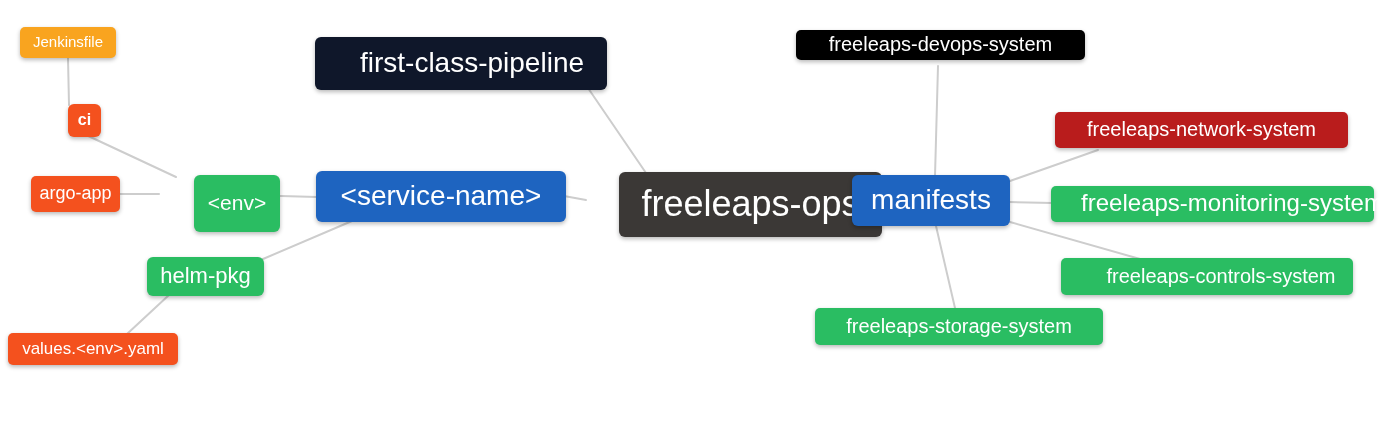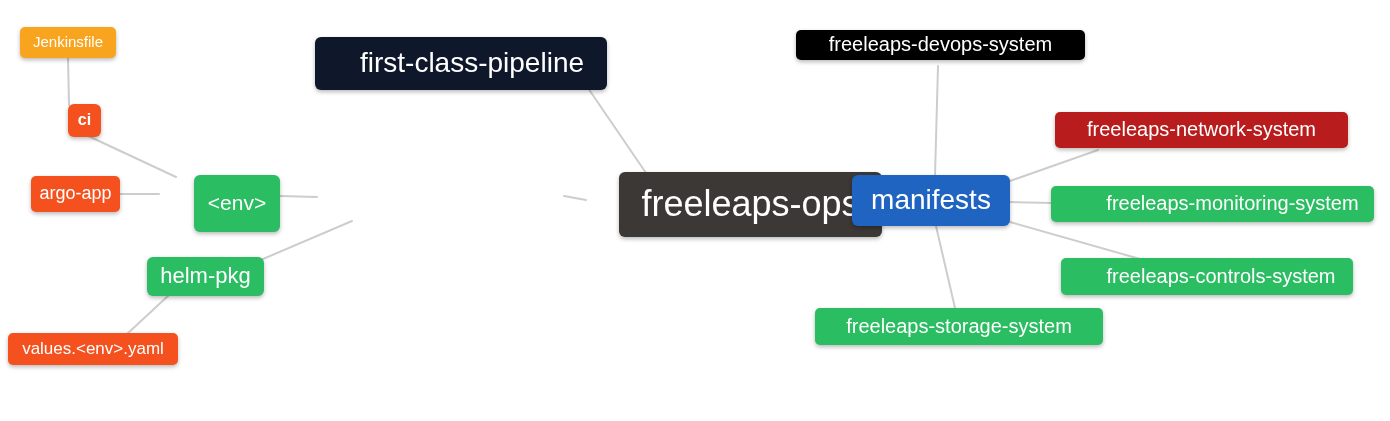--- a/index.html
+++ b/index.html
@@ -90,38 +90,41 @@
   </div>
 
   <div class="node" style="left: 8px; top: 333px; width: 170px; height: 32px; font-size: 17px; border-radius: 5px; background-color: rgb(244, 81, 30);">
     <span class="node-label">values.&lt;env&gt;.yaml</span>
   </div>
 
   <div class="node" style="left: 315px; top: 37px; width: 292px; height: 53px; font-size: 28px; border-radius: 6px; background-color: #0f172a; padding-left: 22px;">
     <span class="node-label">first-class-pipeline</span>
   </div>
 
+  <div class="node" style="left: 316px; top: 171px; width: 250px; height: 51px; font-size: 28px; border-radius: 6px; background-color: rgb(30, 100, 192);">
+    <span class="node-label">&lt;service-name&gt;</span>
+  </div>
 
   <div class="node" style="left: 583px; top: 172px; width: 263px; height: 65px; font-size: 36px; border-radius: 6px; background-color: rgb(59, 56, 54); margin-left: 36px;">
     <span class="node-label">freeleaps-ops</span>
   </div>
 
   <div class="node" style="left: 852px; top: 175px; width: 158px; height: 51px; font-size: 28px; border-radius: 6px; background-color: rgb(30, 100, 192);">
     <span class="node-label">manifests</span>
   </div>
 
   <div class="node" style="left: 796px; top: 30px; width: 289px; height: 30px; font-size: 20px; border-radius: 5px; background-color: #000000;">
     <span class="node-label">freeleaps-devops-system</span>
   </div>
 
   <div class="node" style="left: 1055px; top: 112px; width: 293px; height: 36px; font-size: 20px; border-radius: 5px; background-color: #b91c1c;">
     <span class="node-label">freeleaps-network-system</span>
   </div>
 
-  <div class="node" style="left: 1051px; top: 186px; width: 323px; height: 36px; font-size: 20px; border-radius: 5px; background-color: rgb(42, 189, 98); padding-left: 40px;">
+  <div class="node" style="left: 1051px; top: 186px; width: 323px; height: 36px; font-size: 24px; border-radius: 5px; background-color: rgb(42, 189, 98); padding-left: 40px;">
     <span class="node-label">freeleaps-monitoring-system</span>
   </div>
 
   <div class="node" style="left: 1061px; top: 258px; width: 292px; height: 37px; font-size: 20px; border-radius: 5px; background-color: rgb(42, 189, 98); padding-left: 28px;">
     <span class="node-label">freeleaps-controls-system</span>
   </div>
 
   <div class="node" style="left: 815px; top: 308px; width: 288px; height: 37px; font-size: 20px; border-radius: 5px; background-color: rgb(42, 189, 98);">
     <span class="node-label">freeleaps-storage-system</span>
   </div>

